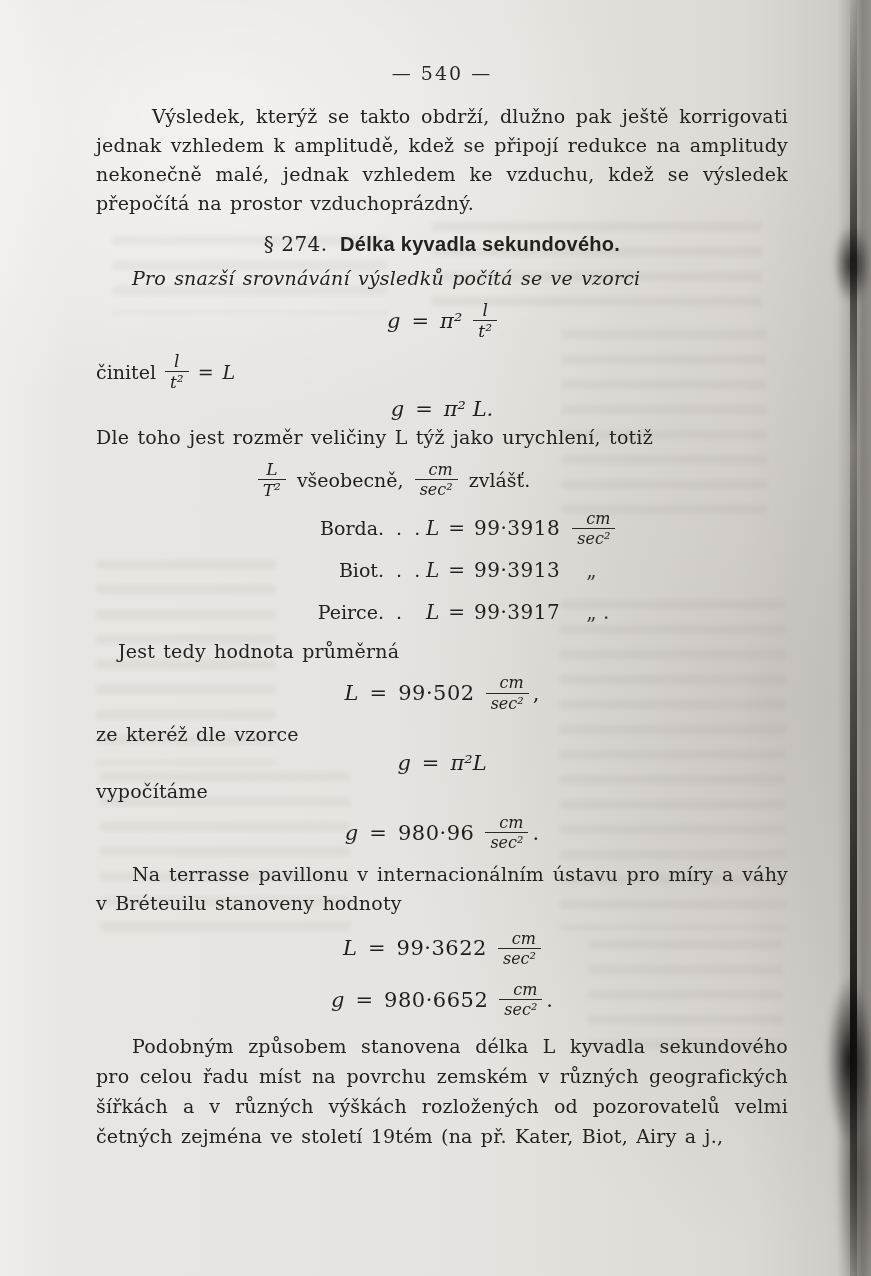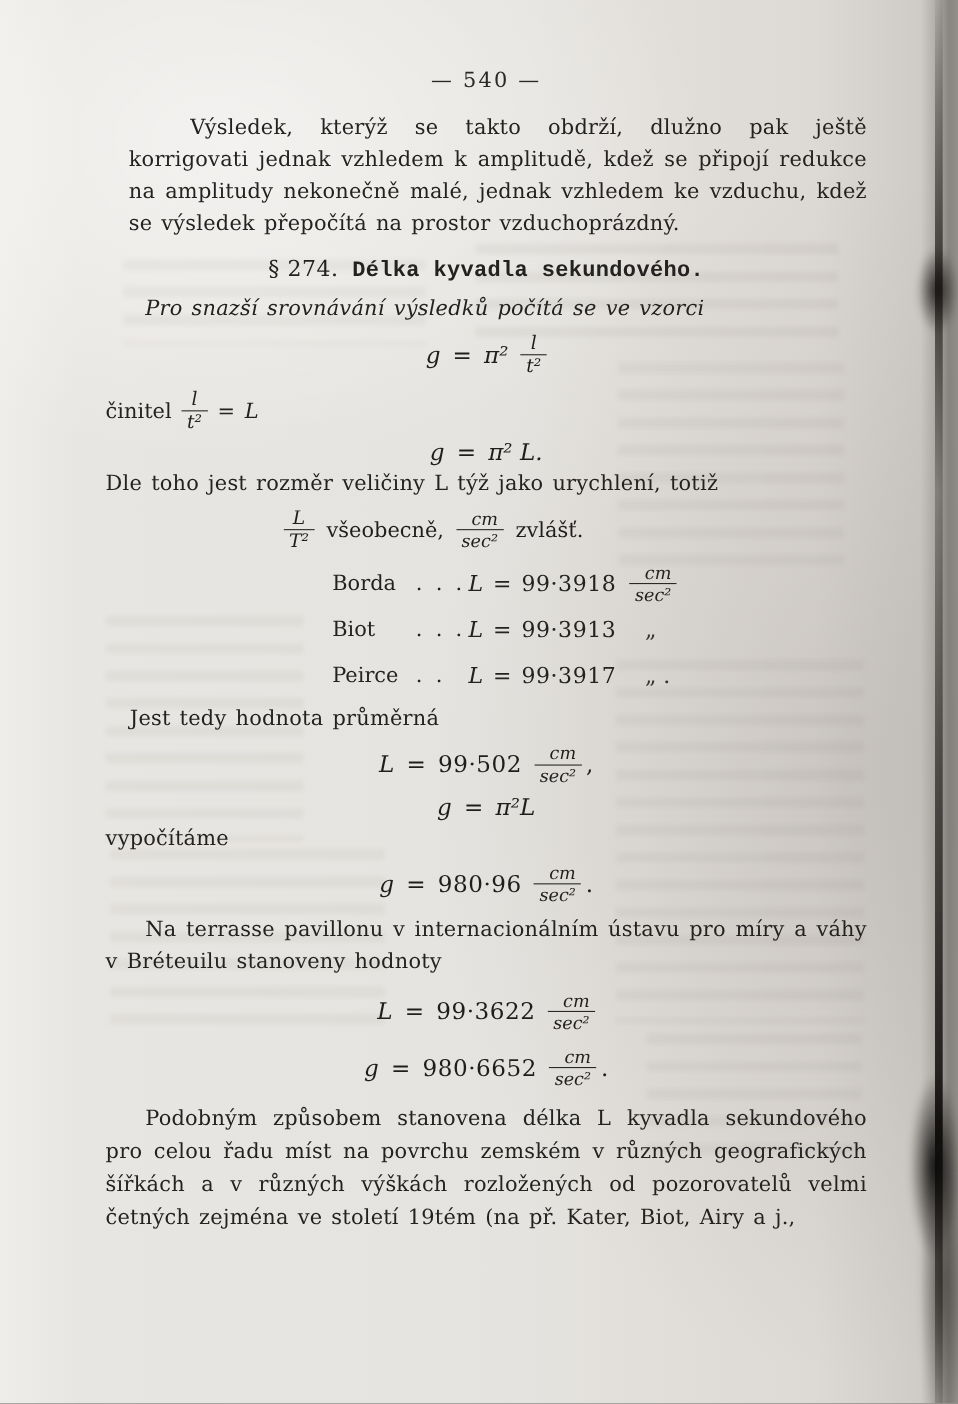--- a/index.html
+++ b/index.html
@@ -54,29 +54,29 @@
   .ghost-e { left:560px; top:600px; width:225px; height:330px; opacity:.5; }
   .ghost-f { left:100px; top:772px; width:250px; height:160px; opacity:.45; }
   .ghost-g { left:588px; top:940px; width:195px; height:120px; opacity:.5; }
 
   
   .content { position:absolute; left:96px; top:62px; width:692px; }
 
   .pageno { text-align:center; font-size:19px; letter-spacing:2px; margin-bottom:18px; color:#2b2927; }
 
   p.body { font-size:19px; line-height:29px; text-align:justify; letter-spacing:0.2px; word-spacing:2px; }
-  .ind-lg { text-indent:56px;margin-left:21px; }
+  .ind-lg { text-indent:56px; }
   .ind-md { text-indent:36px; }
   .ind-sm { text-indent:22px; }
   .mb-sm  { margin-bottom:2px;font-style:italic; }
   .mt-sm  { margin-top:4px; }
 
   .heading { text-align:center; font-size:20px; margin:14px 0 8px; white-space:nowrap; }
   .sec-no    { font-family:"DejaVu Serif", serif; letter-spacing:0.5px; }
-  .sec-title { font-family:Liberation Mono, monospace; font-weight:bold; letter-spacing:0.3px; margin-left:6px; }
+  .sec-title { font-family:Liberation Sans, sans-serif; font-weight:bold; letter-spacing:0.3px; margin-left:6px; }
 
   .formula {
     display:flex; justify-content:center; align-items:center;
     gap:11px; font-size:21px; font-style:italic; margin:8px 0;
     color:#201e1c;
   }
   .formula .eq, .formula .val, .formula .upright, .formula .tail { font-style:normal; }
   .formula .val { letter-spacing:0.5px; }
   .formula .tail { margin-left:-7px; }
   .f-dim { transform:translateX(-48px); }
@@ -87,21 +87,21 @@
   .frac .num { padding:0 5px 1px; }
   .frac .den { border-top:1.4px solid #2a2826; padding:1px 5px 0; }
   .unit-frac { font-size:16px;align-items:flex-end; }
 
   .mixrow { display:flex; align-items:center; gap:9px; font-size:19px; margin:4px 0 2px; min-height:46px; }
   .mixrow .var { font-style:italic; }
   .var { font-style:italic; }
 
   .obs { margin:8px 0 4px 206px; }
   .obs-row { display:flex; align-items:center; height:42px; font-size:19px; }
-  .obs-name { width:76px; }
+  .obs-name { width:76px;text-align:right; }
   .obs-dots { width:48px; letter-spacing:3px; }
   .obs-sym  { font-style:italic; font-size:20px; margin-right:9px; }
   .obs-eqs  { margin-right:9px; font-size:20px; }
   .obs-val  { font-size:20px; letter-spacing:0.5px; margin-right:12px; }
   .obs-ditto{ margin-left:14px; font-size:20px; color:#35322f; }
 </style>
 </head>
 <body>
 
 <div class="page">
@@ -210,20 +210,21 @@
       <span class="var">L</span>
       <span class="eq">=</span>
       <span class="val">99·502</span>
       <span class="frac unit-frac">
         <span class="num">cm</span>
         <span class="den">sec²</span>
       </span>
       <span class="tail">,</span>
     </div>
 
+    <p class="body">ze kteréž dle vzorce</p>
 
     <div class="formula f-tight">
       <span class="var">g</span>
       <span class="eq">=</span>
       <span class="var">π²L</span>
     </div>
 
     <p class="body">vypočítáme</p>
 
     <div class="formula">

